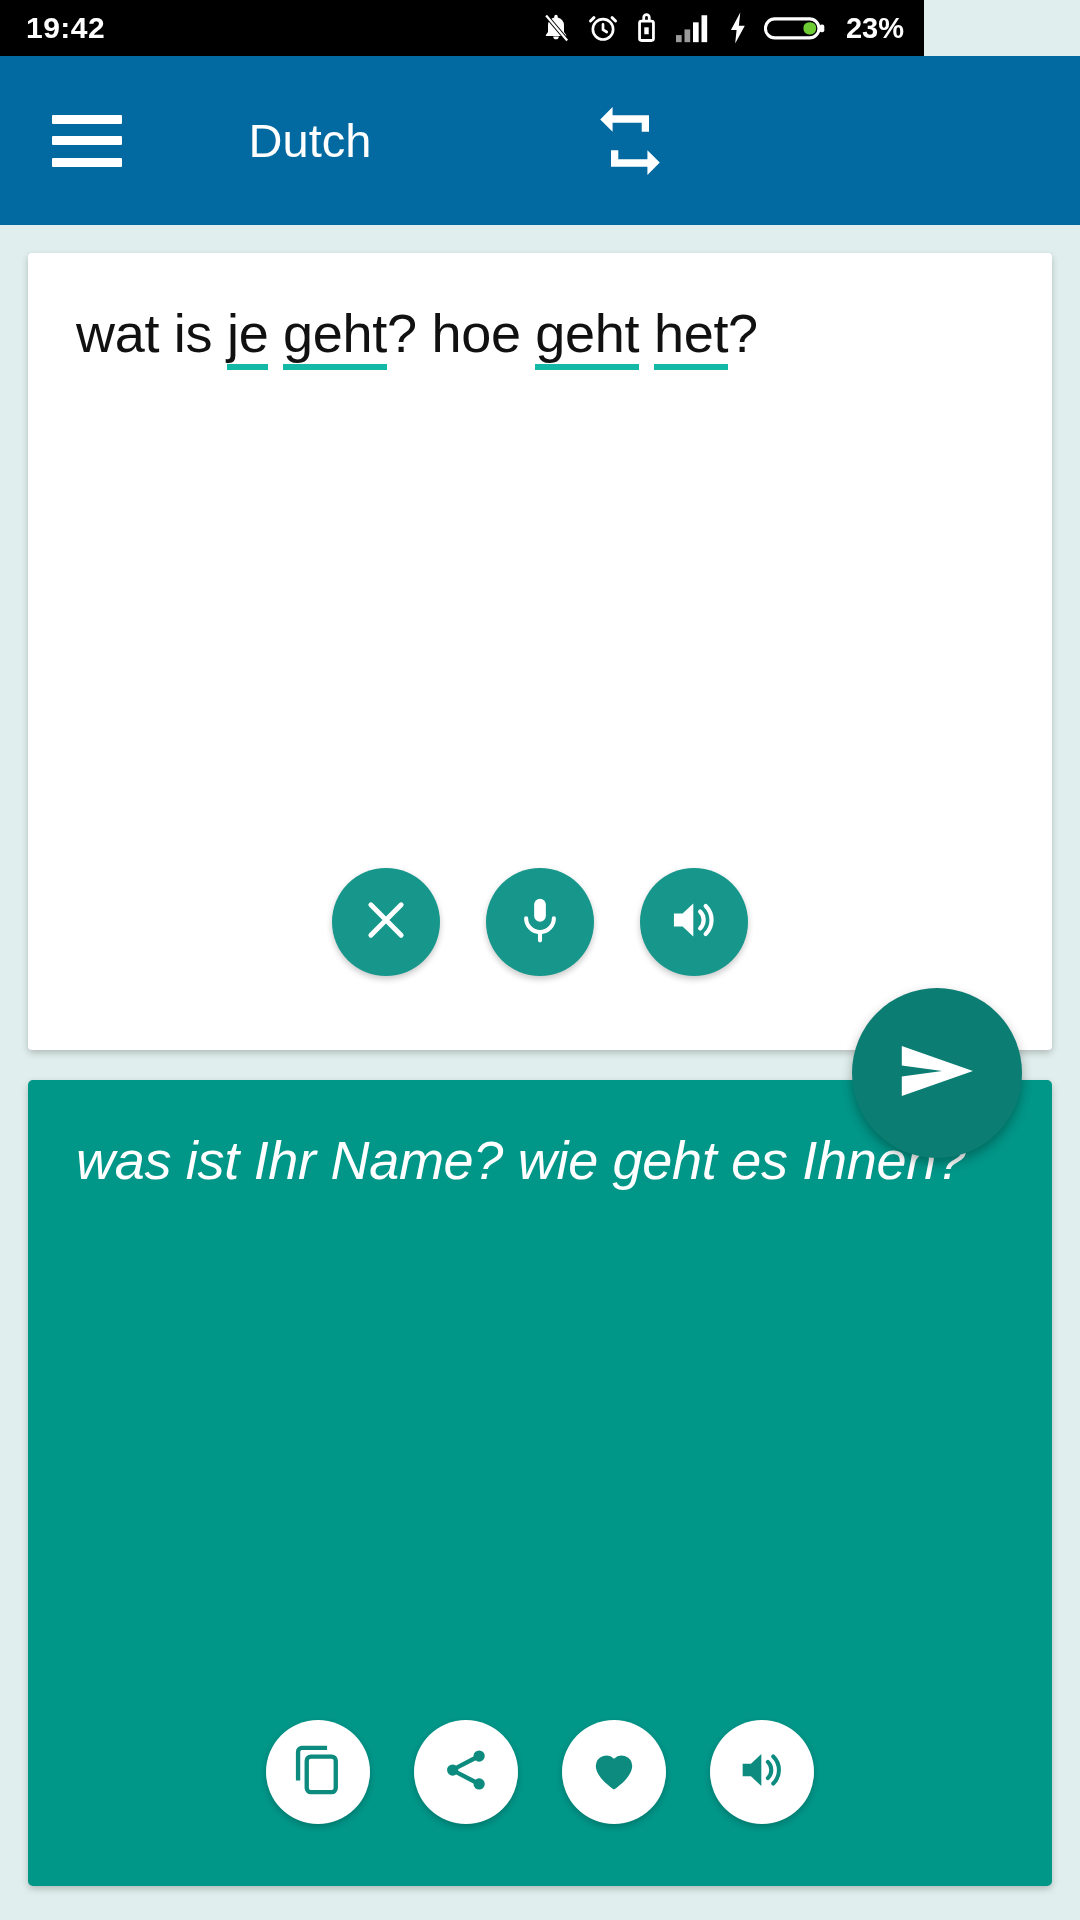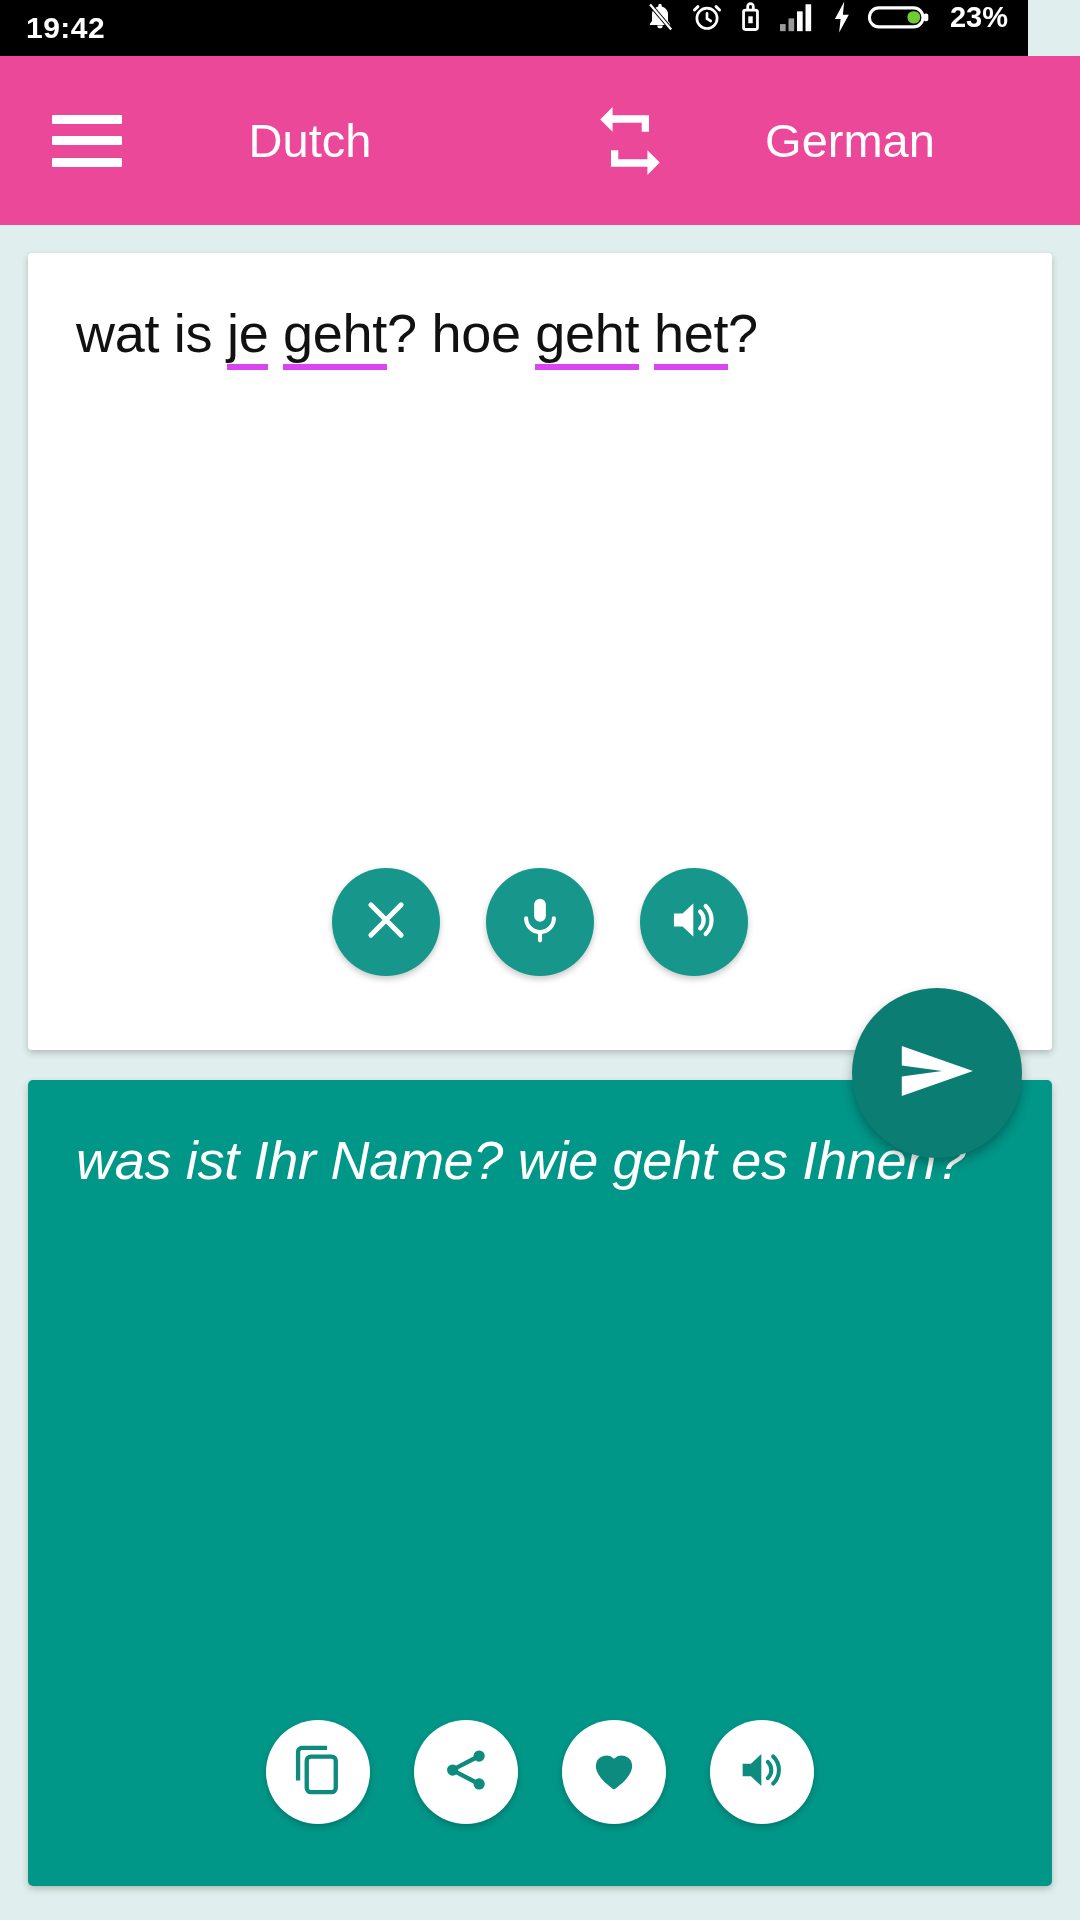--- a/index.html
+++ b/index.html
@@ -5,34 +5,34 @@
   * { margin:0; padding:0; box-sizing:border-box; }
   html, body {
     width:1080px; height:1920px;
     background:#e0efed;
     font-family:"Liberation Sans", sans-serif;
     overflow:hidden;
   }
 
   
   .statusbar{
-    position:absolute; left:0; top:0; width:1028px; height:56px;
+    position:absolute; left:0; top:0; width:924px; height:56px;
     background:#000; color:#fff;
-    display:flex; align-items:flex-start; justify-content:space-between;
+    display:flex; align-items:center; justify-content:space-between;
     padding:0 20px 0 26px;
   }
   .status-time{ font-size:30px; font-weight:bold; letter-spacing:.5px; line-height:56px; }
   .status-right{ display:flex; align-items:center; gap:15px; }
   .status-right svg{ display:block; }
   .status-battpct{ font-size:29px; font-weight:bold; margin-left:5px; }
 
   
   .toolbar{
     position:absolute; left:0; top:56px; width:1080px; height:169px;
-    background:#ec4899;
+    background:#0369a1;
     display:flex; align-items:center;
   }
   .hamburger{
     width:70px; height:52px; margin-left:52px;
     display:flex; flex-direction:column; justify-content:space-between;
     cursor:pointer;
   }
   .hamburger span{ display:block; height:9px; background:#fff; border-radius:1px; width:100%; }
   .lang{
     color:#fff; font-size:47px; font-weight:400;
@@ -49,21 +49,21 @@
   .card-source{
     position:absolute; left:28px; top:253px; width:1024px; height:797px;
     background:#fff; border-radius:4px;
     box-shadow:0 3px 7px rgba(0,0,0,.22);
   }
   .source-text{
     position:absolute; left:48px; top:48px; right:40px;
     font-size:54px; color:#111; line-height:1.22;
     letter-spacing:-.3px;
   }
-  .sp{ border-bottom:6px solid #d946ef; padding-bottom:1px; }
+  .sp{ border-bottom:6px solid #14b8a6; padding-bottom:1px; }
 
   .source-actions{
     position:absolute; left:0; bottom:74px; width:100%;
     display:flex; justify-content:center; align-items:center; gap:46px;
     padding-right:0;
   }
   .src-fab{
     width:108px; height:108px; border-radius:50%;
     background:#17978b;
     display:flex; align-items:center; justify-content:center;
@@ -166,21 +166,20 @@
     <span></span>
     <span></span>
   </div>
   <div class="lang lang-src">Dutch</div>
   <div class="swap-btn">
     <svg width="76" height="76" viewBox="0 0 24 24">
       <path fill="#fff" d="M6.5 6.2h9.2v2.9h2.3V3.9H6.5V1.3L2.6 5.2l3.9 3.9V6.2z"></path>
       <path fill="#fff" d="M17.5 17.8H8.3v-2.9H6v5.2h11.5v2.6l3.9-3.9-3.9-3.9v2.9z"></path>
     </svg>
   </div>
-  <div class="lang lang-dst">German</div>
 </div>
 
 <div class="card-source">
   <div class="source-text">
     <span>wat is <span class="sp">je</span> <span class="sp">geht</span>? hoe <span class="sp">geht</span> <span class="sp">het</span>?</span>
   </div>
 
   <div class="source-actions">
     <div class="src-fab">
       <span>

